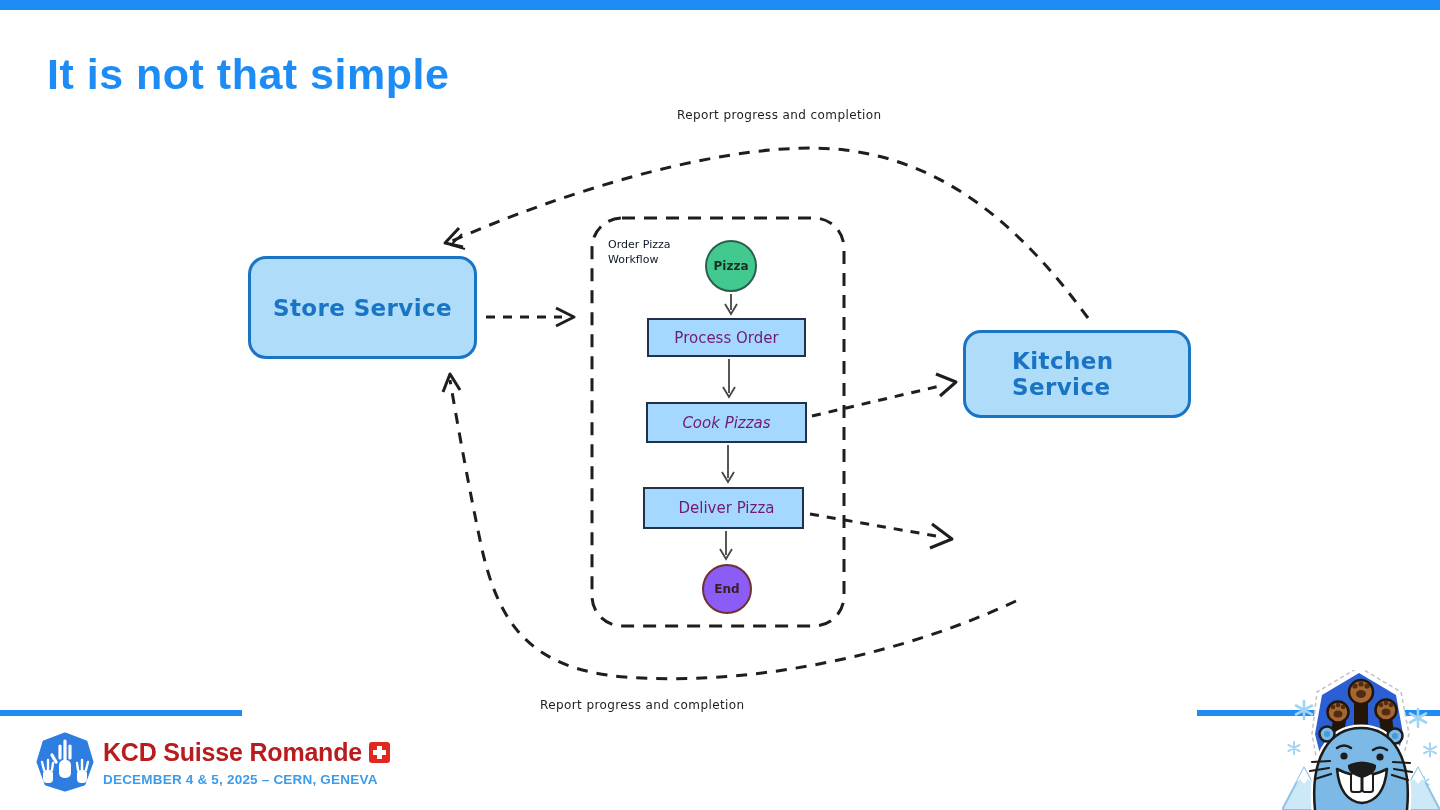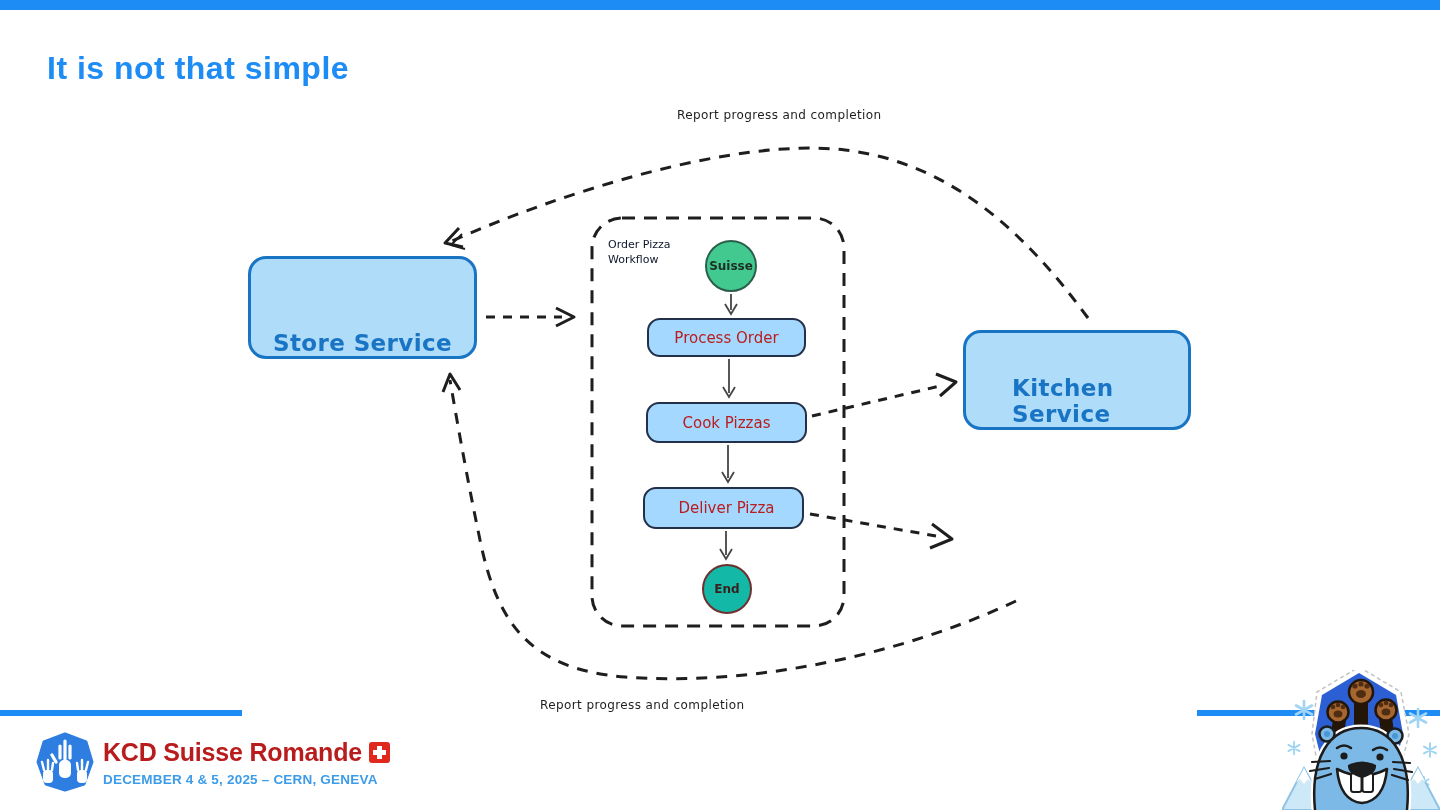--- a/index.html
+++ b/index.html
@@ -1,33 +1,33 @@
 <!DOCTYPE html>
 <html><head>
 <meta charset="utf-8">
 <style>
   html,body{margin:0;padding:0;background:#ffffff;}
   .slide{position:relative;width:1440px;height:810px;background:#ffffff;overflow:hidden;
          font-family:"Liberation Sans",sans-serif;}
   .topbar{position:absolute;left:0;top:0;width:1440px;height:10px;background:#1e8cf5;}
-  .title{position:absolute;left:47px;top:50px;margin:0;font-size:32px;font-weight:bold;
+  .title{position:absolute;left:47px;top:50px;margin:0;font-size:43px;font-weight:bold;
          letter-spacing:.5px;color:#1e8cf5;font-family:"Liberation Sans",sans-serif;}
   
   .diagram{position:absolute;inset:0;font-family:"DejaVu Sans",sans-serif;}
   .arrows{position:absolute;left:0;top:0;pointer-events:none;}
   .service-box{position:absolute;background:#aedcf9;border:3px solid #1974c4;border-radius:18px;
-        display:flex;align-items:flex-end;justify-content:center;color:#1974c4;
+        display:flex;align-items:center;justify-content:center;color:#1974c4;
         font-size:23px;font-weight:600;letter-spacing:.4px;box-sizing:border-box;}
-  .step-box{position:absolute;background:#a5d8ff;border:2px solid #23304a;border-radius:13px;
-        display:flex;align-items:center;justify-content:center;color:#b91c1c;
+  .step-box{position:absolute;background:#a5d8ff;border:2px solid #23304a;border-radius:0;
+        display:flex;align-items:center;justify-content:center;color:#701a75;
         font-size:15px;font-weight:500;box-sizing:border-box;}
   .circle-node{position:absolute;border-radius:50%;display:flex;align-items:center;justify-content:center;
         font-size:12px;font-weight:600;color:#1f2d26;box-sizing:border-box;}
   .start-node{background:#41c98f;border:2.5px solid #2b5f4c;}
-  .end-node{background:#14b8a6;border:2.5px solid #6f3030;color:#3a1f1f;}
+  .end-node{background:#8b5cf6;border:2.5px solid #6f3030;color:#3a1f1f;}
   .workflow-title{position:absolute;left:608px;top:238px;width:105px;font-size:11px;font-weight:400;
         color:#0f172a;line-height:1.35;}
   .edge-label{position:absolute;font-size:12px;font-weight:500;color:#1e1e1e;letter-spacing:.4px;}
   .edge-label.top{left:677px;top:108px;}
   .edge-label.bottom{left:540px;top:698px;}
   
   .footer-line{position:absolute;top:710px;height:6px;background:#1e8cf5;}
   .footer-line.left{left:0;width:242px;}
   .footer-line.right{left:1197px;width:243px;}
   .kcd{position:absolute;left:36px;top:732px;display:flex;align-items:center;}
@@ -87,34 +87,34 @@
         <path d="M728 445 V478"></path>
           <polyline points="722,472 728,482 734,472"></polyline>
         <path d="M726 531 V555"></path>
           <polyline points="720,549 726,559 732,549"></polyline>
       </g>
     </svg>
 
     <div class="service-box" style="left:248px;top:256px;width:229px;height:103px;">
       <span>Store Service</span>
     </div>
-    <div class="service-box" style="left:963px;top:330px;width:228px;height:100px;padding-left:46px;">
+    <div class="service-box" style="left:963px;top:330px;width:228px;height:88px;padding-left:46px;">
       <span>Kitchen Service</span>
     </div>
 
     <div class="workflow-title">Order Pizza Workflow</div>
 
     <div class="circle-node start-node" style="left:705px;top:240px;width:52px;height:52px;">
-      <span>Suisse</span>
+      <span>Pizza</span>
     </div>
 
     <div class="step-box" style="left:647px;top:318px;width:159px;height:39px;">
       <span>Process Order</span>
     </div>
-    <div class="step-box" style="left:646px;top:402px;width:161px;height:41px;">
+    <div class="step-box" style="left:646px;top:402px;width:161px;height:41px;font-style:italic;">
       <span>Cook Pizzas</span>
     </div>
     <div class="step-box" style="left:643px;top:487px;width:161px;height:42px;padding-left:6px;">
       <span>Deliver Pizza</span>
     </div>
 
     <div class="circle-node end-node" style="left:702px;top:564px;width:50px;height:50px;">
       <span>End</span>
     </div>
 

